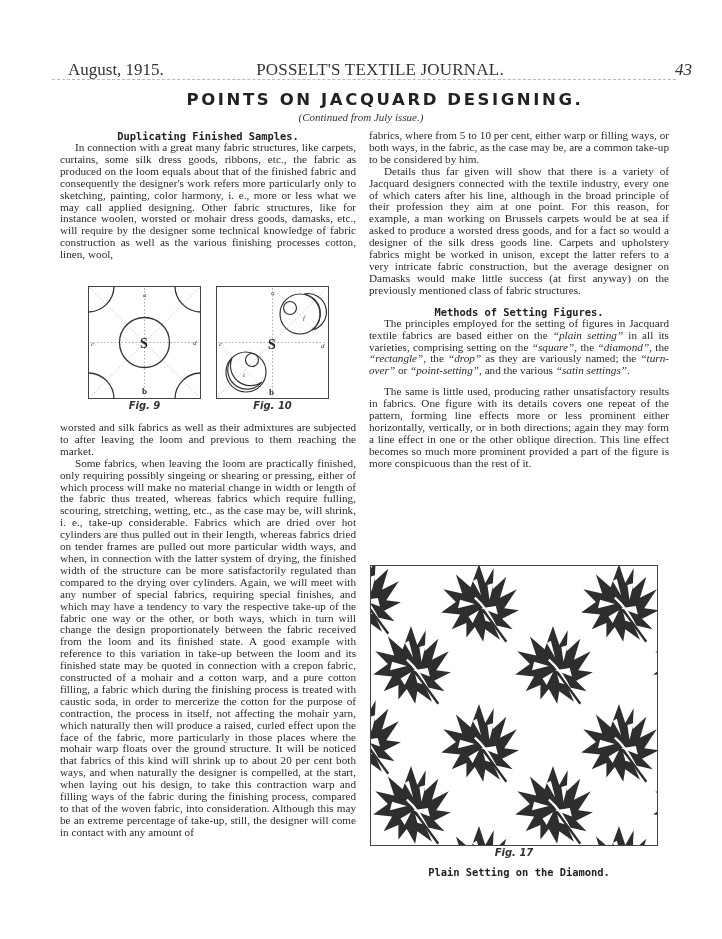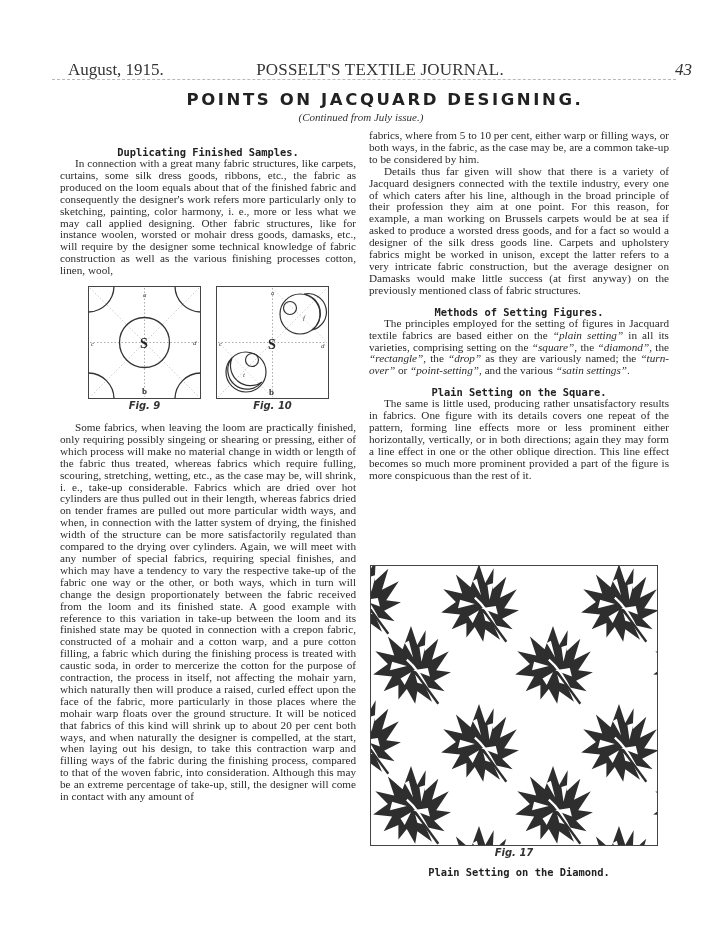--- a/index.html
+++ b/index.html
@@ -63,21 +63,21 @@
 <div class="running-head">
   <span class="date">August, 1915.</span>
   <span class="journal">POSSELT'S TEXTILE JOURNAL.</span>
   <span class="page-num">43</span>
 </div>
 <div class="head-rule"></div>
 
 <div class="article-title">POINTS ON JACQUARD DESIGNING.</div>
 <div class="article-sub">(Continued from July issue.)</div>
 
-<div class="col col-left" style="top:130px;margin-top:16px;">
+<div class="col col-left" style="top:130px;">
   <p class="section-head">Duplicating Finished Samples.</p>
   <p class="indent">In connection with a great many fabric structures, like carpets, curtains, some silk dress goods, ribbons, etc., the fabric as produced on the loom equals about that of the finished fabric and consequently the designer's work refers more particularly only to sketching, painting, color harmony, i. e., more or less what we may call applied designing.  Other fabric structures, like for instance woolen, worsted or mohair dress goods, damasks, etc., will require by the designer some technical knowledge of fabric construction as well as the various finishing processes cotton, linen, wool,</p>
 </div>
 
 <div class="figs">
   <div class="fig-box fig9">
     <svg width="113" height="113" viewBox="0 0 113 113">
       <rect x="0.5" y="0.5" width="112" height="112" fill="#fff" stroke="#444" stroke-width="1"></rect>
       <line x1="56.5" y1="2" x2="56.5" y2="111" stroke="#888" stroke-width="0.7" stroke-dasharray="1.5,2"></line>
       <line x1="2" y1="56.5" x2="111" y2="56.5" stroke="#888" stroke-width="0.7" stroke-dasharray="1.5,2"></line>
@@ -119,33 +119,33 @@
       <text x="53" y="109" font-size="9" font-weight="bold" fill="#333" font-family="Liberation Serif, serif">b</text>
       <text x="52" y="63" font-size="14" font-weight="bold" fill="#222" font-family="Liberation Serif, serif">S</text>
       <text x="87" y="34" font-size="7" font-style="italic" fill="#444" font-family="Liberation Serif, serif">f</text>
       <text x="27" y="91" font-size="7" font-style="italic" fill="#444" font-family="Liberation Serif, serif">t</text>
     </svg>
     <div class="fig-caption" style="left:0;">Fig. 10</div>
   </div>
 </div>
 
 <div class="col col-left" style="top:422px;">
+  <p>worsted and silk fabrics as well as their admixtures are subjected to after leaving the loom and previous to them reaching the market.</p>
   <p class="indent">Some fabrics, when leaving the loom are practically finished, only requiring possibly singeing or shearing or pressing, either of which process will make no material change in width or length of the fabric thus treated, whereas fabrics which require fulling, scouring, stretching, wetting, etc., as the case may be, will shrink, i. e., take-up considerable.  Fabrics which are dried over hot cylinders are thus pulled out in their length, whereas fabrics dried on tender frames are pulled out more particular width ways, and when, in connection with the latter system of drying, the finished width of the structure can be more satisfactorily regulated than compared to the drying over cylinders. Again, we will meet with any number of special fabrics, requiring special finishes, and which may have a tendency to vary the respective take-up of the fabric one way or the other, or both ways, which in turn will change the design proportionately between the fabric received from the loom and its finished state.  A good example with reference to this variation in take-up between the loom and its finished state may be quoted in connection with a crepon fabric, constructed of a mohair and a cotton warp, and a pure cotton filling, a fabric which during the finishing process is treated with caustic soda, in order to mercerize the cotton for the purpose of contraction, the process in itself, not affecting the mohair yarn, which naturally then will produce a raised, curled effect upon the face of the fabric, more particularly in those places where the mohair warp floats over the ground structure.  It will be noticed that fabrics of this kind will shrink up to about 20 per cent both ways, and when naturally the designer is compelled, at the start, when laying out his design, to take this contraction warp and filling ways of the fabric during the finishing process, compared to that of the woven fabric, into consideration.  Although this may be an extreme percentage of take-up, still, the designer will come in contact with any amount of</p>
 </div>
 
 <div class="col col-right" style="top:130px;">
   <p>fabrics, where from 5 to 10 per cent, either warp or filling ways, or both ways, in the fabric, as the case may be, are a common take-up to be considered by him.</p>
   <p class="indent">Details thus far given will show that there is a variety of Jacquard designers connected with the textile industry, every one of which caters after his line, although in the broad principle of their profession they aim at one point.  For this reason, for example, a man working on Brussels carpets would be at sea if asked to produce a worsted dress goods, and for a fact so would a designer of the silk dress goods line.  Carpets and upholstery fabrics might be worked in unison, except the latter refers to a very intricate fabric construction, but the average designer on Damasks would make little success (at first anyway) on the previously mentioned class of fabric structures.</p>
   <div style="height:9px"></div>
   <p class="section-head">Methods of Setting Figures.</p>
   <p class="indent">
     <span>The principles employed for the setting of figures in Jacquard textile fabrics are based either on the </span><i>“plain setting”</i><span> in all its varieties, comprising setting on the </span><i>“square”</i><span>, the </span><i>“diamond”</i><span>, the </span><i>“rectangle”</i><span>, the </span><i>“drop”</i><span> as they are variously named; the </span><i>“turn-over”</i><span> or </span><i>“point-setting”</i><span>, and the various </span><i>“satin settings”</i><span>.</span>
   </p>
   <div style="height:9px"></div>
-  <p class="section-head">Plain Setting on the Square.</p>
   <p class="indent">The same is little used, producing rather unsatisfactory results in fabrics.  One figure with its details covers one repeat of the pattern, forming line effects more or less prominent either horizontally, vertically, or in both directions; again they may form a line effect in one or the other oblique direction.  This line effect becomes so much more prominent provided a part of the figure is more conspicuous than the rest of it.</p>
 </div>
 
 <div class="fig11">
   <svg id="fig11-svg" width="286" height="279" viewBox="0 0 286 279">
     <defs>
       <g id="leaf">
         <path d="M0,-38 L6,-20 L14,-34 L13,-14 L26,-26 L20,-6 L36,-14 L24,4 L38,6 L22,14 L32,24 L14,20 L20,34 L6,24 L4,36 L-4,22 L-12,32 L-12,18 L-26,24 L-18,10 L-36,8 L-22,-2 L-34,-14 L-16,-10 L-22,-28 L-8,-16 Z" fill="#2e2e2e"></path>
         <path d="M-6,-22 L2,-8 L-2,-24 Z M8,-18 L10,-4 L14,-20 Z M-18,-4 L-4,0 L-20,4 Z M16,2 L2,4 L18,10 Z M-10,12 L0,6 L-6,18 Z M6,16 L4,8 L14,18 Z" fill="#fff"></path>
         <path d="M-4,-6 Q8,4 18,26" stroke="#fff" stroke-width="2.2" fill="none"></path>

